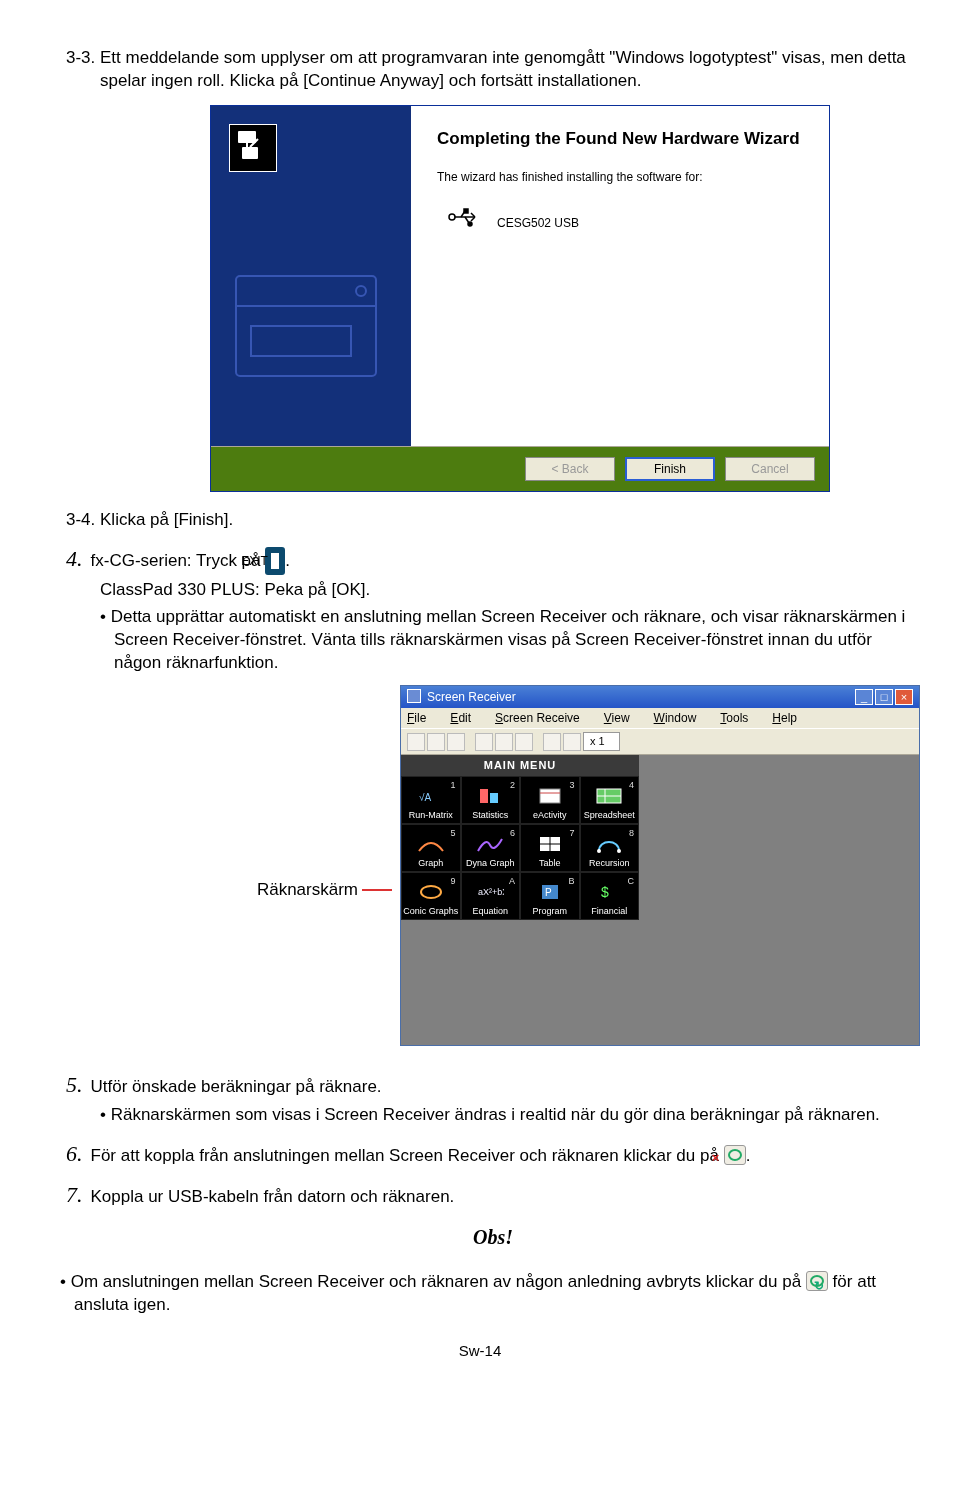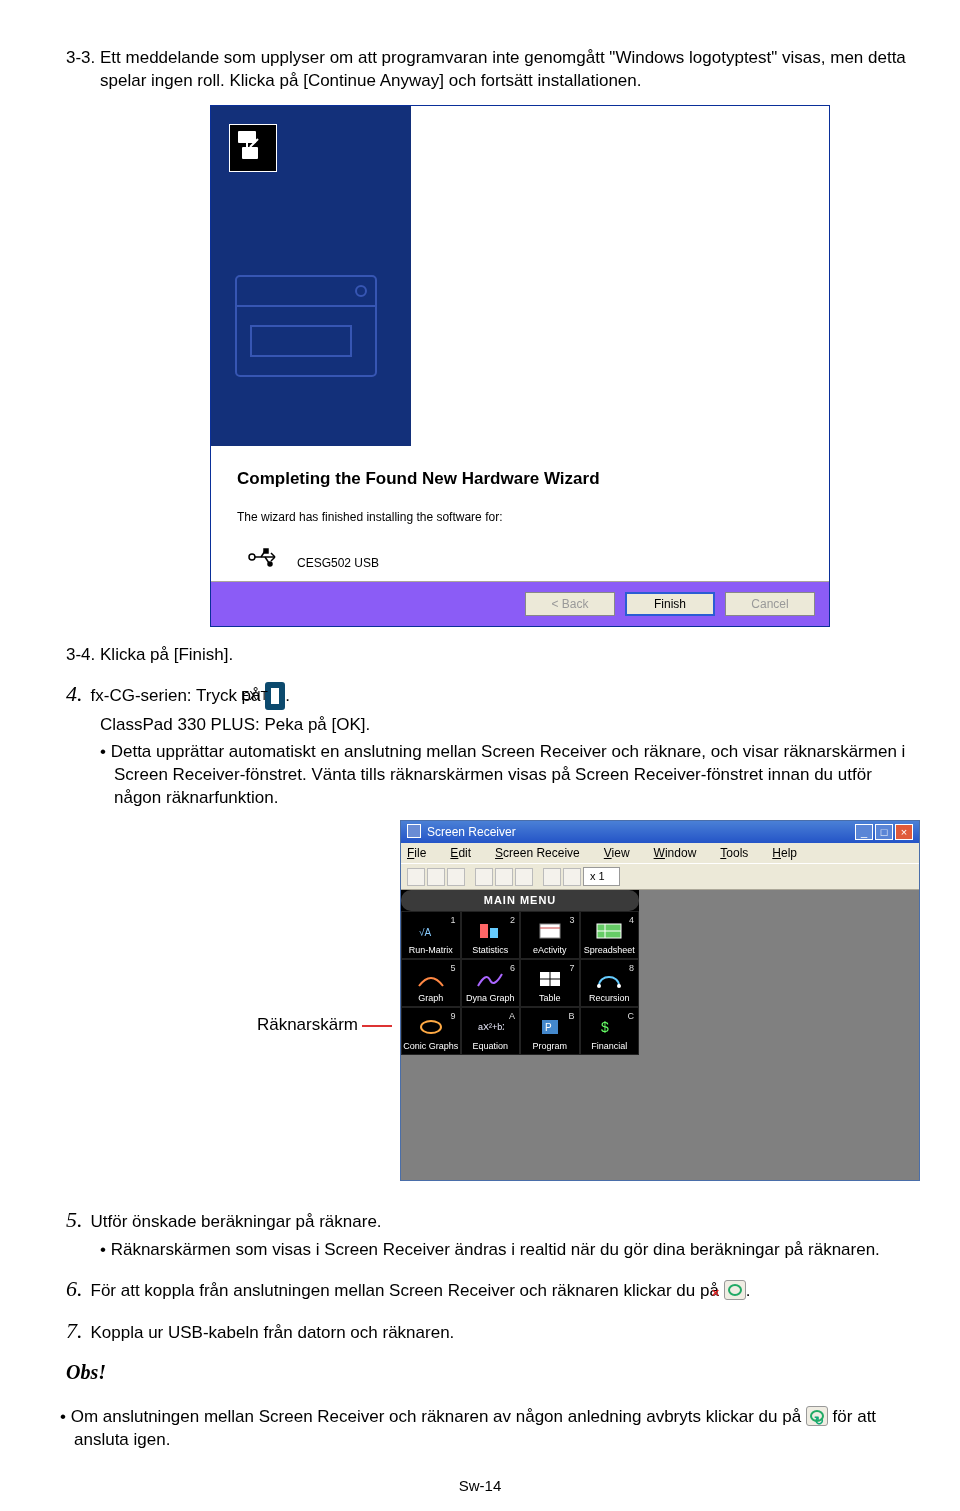--- a/index.html
+++ b/index.html
@@ -12,56 +12,56 @@
     background: #fff;
     color: #000;
     width: 960px;
   }
   .step { margin-bottom: 6px; padding-left: 60px; text-indent: -34px; }
   .bigstep { margin-top: 12px; margin-bottom: 4px; padding-left: 60px; text-indent: -34px; }
   .bigstep .big { font-style: italic; font-size: 22px; font-family: "Times New Roman", serif; margin-right:8px;}
   .sub { margin: 4px 0 4px 60px; }
   .bullet { margin: 4px 0 4px 60px; padding-left: 14px; text-indent: -14px; }
   .bullet::before { content: "• "; }
-  .obs { font-style: italic; font-weight: bold; font-size: 20px; font-family: "Times New Roman", serif; margin-top: 14px; margin-left: 26px; }
+  .obs { font-style: italic; font-weight: bold; font-size: 20px; font-family: "Times New Roman", serif; margin-top: 14px; margin-left: 26px; text-align: center; }
   .obsbullet { margin: 4px 0 16px 20px; padding-left: 14px; text-indent: -14px; }
   .obsbullet::before { content: "• "; }
   .footer { text-align: center; margin-top: 24px; font-size: 15px; }
   .key { display:inline-block; border:6px solid #0c4a6e; border-radius:3px; padding:0 4px; font-size:12px; vertical-align:1px; line-height:16px;}
 
   
   .wizard-wrap { margin: 12px 0 14px 170px; width: 620px; }
   .wiz-titlebar {
     background: linear-gradient(to bottom, #2a5dd4, #0a2f99);
     color:#fff; font-weight:bold; font-size:13px;
     padding:4px 8px; border:1px solid #0a2f99; border-bottom:none;
     font-family: Tahoma, sans-serif;
   }
   .wiz-body {
     border:1px solid #0a2f99; background:#ece9d8; padding:0;
   }
-  .wiz-inner { display:flex; background:#fff; margin:0;flex-direction:column; }
+  .wiz-inner { display:flex; background:#fff; margin:0; }
   .wiz-left {
     width: 200px; height: 340px;
     background: linear-gradient(135deg, #1e3a8a 0%, #0d1f5c 100%);
     position:relative; overflow:hidden;
     flex-shrink:0;
   }
   .wiz-left svg { position:absolute; inset:0; }
   .wiz-left .icon-box {
     position:absolute; top:18px; left:18px; width:48px; height:48px;
     background:#000; border:1px solid #fff; display:flex; align-items:center; justify-content:center;
   }
   .wiz-right { flex:1; padding:22px 22px 10px 26px; font-family: Tahoma, sans-serif; }
   .wiz-heading { font-weight:bold; font-size:17px; margin-bottom:18px; }
   .wiz-text { font-size:12px; margin-bottom:22px; }
   .wiz-device { display:flex; align-items:flex-end; gap:18px; font-size:12px; margin-left:10px; }
   .wiz-finish-text { font-size:12px; margin-top: 110px; }
   .wiz-buttons {
-    background:#8b5cf6; border-top:1px solid #aca899;
+    background:#4d7c0f; border-top:1px solid #aca899;
     display:flex; justify-content:flex-end; gap:10px; padding:10px 14px;
   }
   .wbtn {
     font-family: Tahoma, sans-serif; font-size:12px;
     padding:3px 20px; border:1px solid #888; background:#ece9d8;
     min-width:90px; text-align:center;
   }
   .wbtn.def { border:2px solid #2a5dd4; padding:2px 19px; }
   .wbtn.dis { color:#999; }
 
@@ -82,21 +82,21 @@
   .sr-menubar { background:#ece9d8; font-size:12px; padding:2px 6px; display:flex; gap:24px; }
   .sr-menubar span{text-decoration:underline; text-decoration-color:transparent;}
   .sr-menubar span::first-letter{text-decoration:underline;}
   .sr-toolbar { background:#ece9d8; border-top:1px solid #fff; border-bottom:1px solid #aca899; padding:3px 6px; display:flex; align-items:center; gap:2px; font-size:11px;}
   .tbicon{width:18px;height:18px;border:1px solid #bbb;background:#f4f2ec;display:inline-block;}
   .sr-canvas{background:#808080; height:290px; position:relative; padding:0;}
   .calc{
     position:absolute; top:0; left:0; width:238px; background:#000;
     color:#fff; font-size:10px;
   }
-  .calc-top{background:#3a3a3a;color:#fff;font-weight:bold;text-align:center;font-size:11px;padding:3px 16px;letter-spacing:1px;border-radius:10px;}
+  .calc-top{background:#3a3a3a;color:#fff;font-weight:bold;text-align:center;font-size:11px;padding:3px 16px;letter-spacing:1px;}
   .calc-grid{display:grid;grid-template-columns:repeat(4,1fr);}
   .calc-cell{
     border:1px solid #222;height:48px;display:flex;flex-direction:column;align-items:center;justify-content:flex-end;
     font-size:9px;text-align:center;padding-bottom:2px;position:relative;
     background:#000;
   }
   .calc-cell .num-badge{position:absolute;top:2px;right:4px;font-size:9px;color:#ddd;}
   .calc-cell .ico{width:28px;height:22px;margin-bottom:2px;display:flex;align-items:center;justify-content:center;}
   .inline-icon{
     display:inline-block;width:22px;height:20px;border:1px solid #999;background:#f0ede3;vertical-align:-4px;border-radius:3px;

